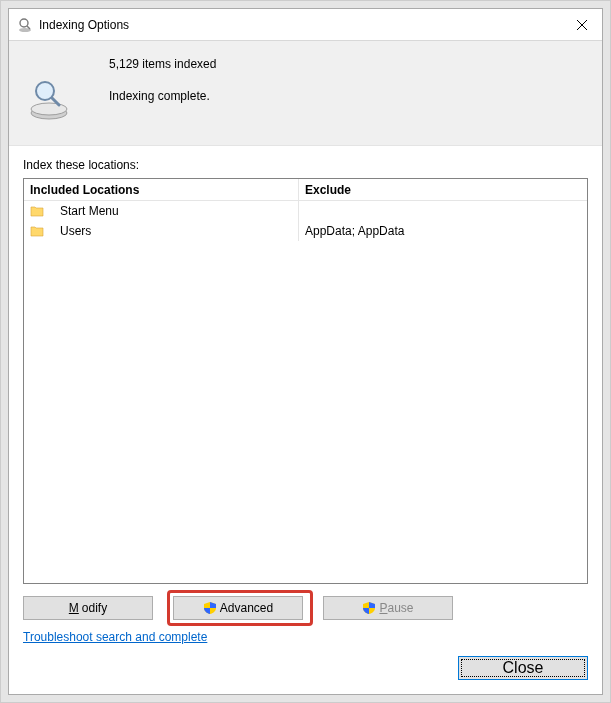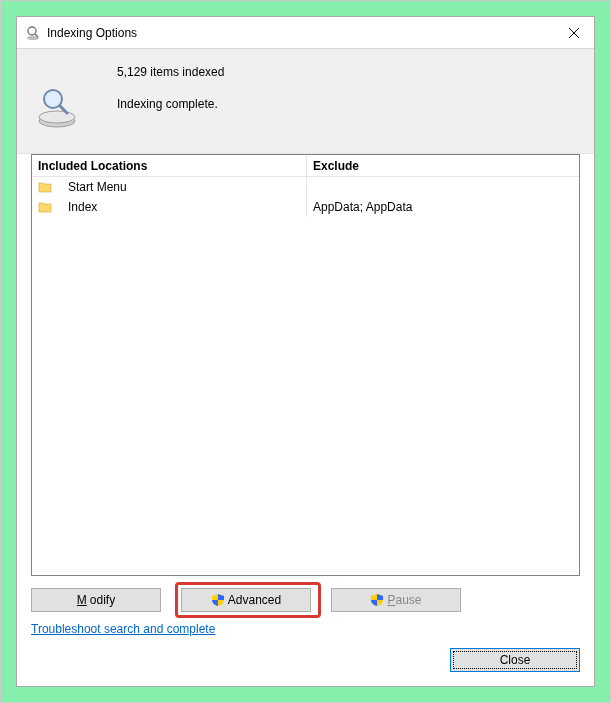--- a/index.html
+++ b/index.html
@@ -8,22 +8,22 @@
       font-size: 12px;
       background: #fff;
       width: 611px;
       height: 703px;
       position: relative;
     }
     .outer-frame {
       border: 1px solid #ccc;
       width: 611px;
       height: 703px;
-      background: #86efac;
-      padding: 15px;
+      background: #e5e5e5;
+      padding: 7px;
     }
     .dialog {
       border: 1px solid #aaa;
       width: 100%;
       height: 100%;
       background: #fff;
       display: flex;
       flex-direction: column;
     }
     .titlebar {
@@ -160,21 +160,21 @@
       width: 130px;
       height: 24px;
       background: #e1e1e1;
       border: 1px solid #0078d7;
       outline: 1px dotted #000;
       outline-offset: -4px;
       display: flex;
       align-items: center;
       justify-content: center;
       font-family: inherit;
-      font-size: 12px;
+      font-size: 16px;
     }
   </style>
 </head>
 <body>
 
 <div class="outer-frame">
   <div class="dialog">
 
     <div class="titlebar">
       <span class="icon">
@@ -201,20 +201,21 @@
           <circle cx="20" cy="16" r="9" fill="#e0eefb" stroke="#6f8aa8" stroke-width="2"></circle>
           <line x1="27" y1="23" x2="34" y2="30" stroke="#6f8aa8" stroke-width="3" stroke-linecap="round"></line>
         </svg>
       </span>
       <div class="status-text">
         <div class="line1">5,129 items indexed</div>
         <div class="line2">Indexing complete.</div>
       </div>
     </div>
 
+    <div class="section-label">Index these locations:</div>
 
     <div class="table-wrap">
       <div class="table-header">
         <div class="col col-left">Included Locations</div>
         <div class="col col-right">Exclude</div>
       </div>
       <div class="rows">
         <div class="row">
           <div class="col col-left">
             <span class="folder-icon">
@@ -226,21 +227,21 @@
           </div>
           <div class="col col-right"></div>
         </div>
         <div class="row">
           <div class="col col-left">
             <span class="folder-icon">
               <svg viewBox="0 0 14 14">
                   <path d="M1 3 h4 l1 1 h7 v8 h-12 z" fill="#ffd86b" stroke="#d9a43b" stroke-width="0.6"></path>
                 </svg>
             </span>
-            <span>Index</span>
+            <span>Users</span>
           </div>
           <div class="col col-right">AppData; AppData</div>
         </div>
       </div>
     </div>
 
     <div class="button-row">
       <button class="btn">
         <span style="text-decoration: underline;">M</span>
           <span>odify</span>

